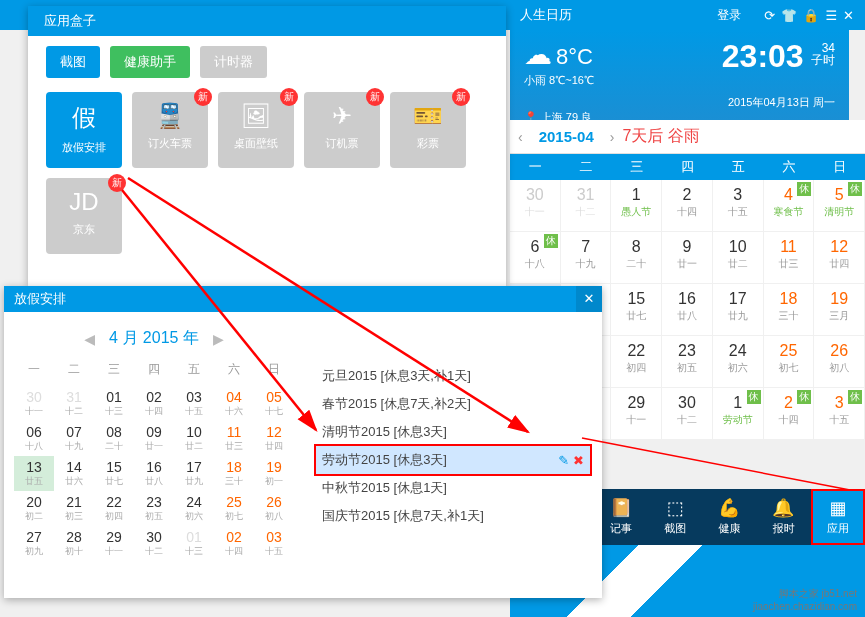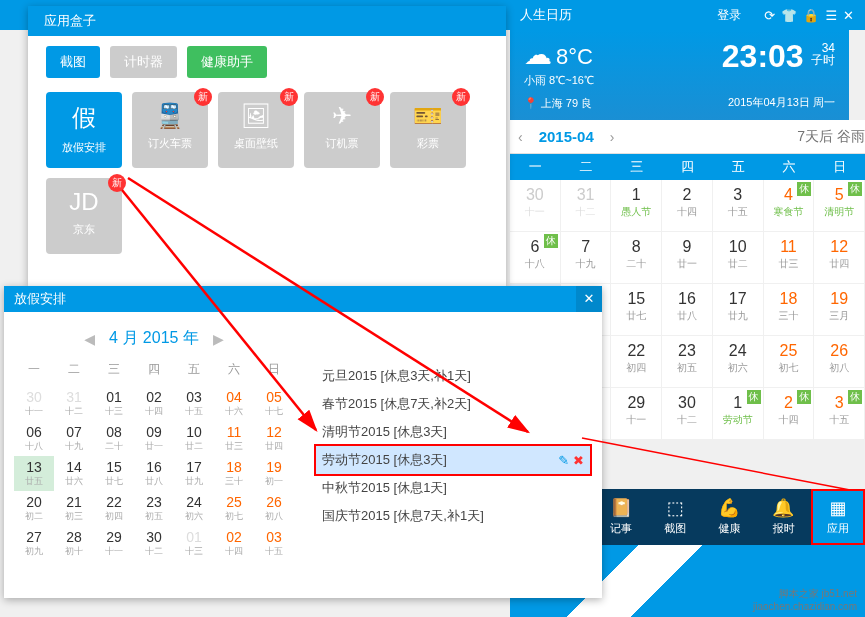--- a/index.html
+++ b/index.html
@@ -6,30 +6,30 @@
 body{width:865px;height:617px;background:#f0f0f0;position:relative;overflow:hidden;font-size:12px}
 .topbar{position:absolute;top:0;left:0;right:0;height:30px;background:#0099e5;color:#fff;display:flex;justify-content:flex-end;align-items:center;padding:0 8px;font-size:12px;z-index:5}
 .topbar .title{position:absolute;left:520px;font-size:13px}
 .topbar .login{margin-right:20px}
 .topbar .icon{margin:0 3px;font-size:13px}
 .weather-panel{position:absolute;top:30px;left:510px;right:16px;height:90px;background:linear-gradient(180deg,#0099e5,#1a8fd4);color:#fff;padding:8px 14px;z-index:4}
 .weather-left{float:left}
 .weather-left .temp{font-size:22px}
 .weather-left .temp .cloud{font-size:28px;margin-right:4px}
 .weather-left .desc{font-size:11px;margin-top:2px}
-.weather-left .loc{font-size:11px;margin-top:8px}
+.weather-left .loc{font-size:11px;margin-top:22px}
 .weather-right{float:right;text-align:right}
 .weather-right .time{font-size:32px;font-weight:700;display:inline-block}
 .weather-right .zi{display:inline-block;font-size:12px;margin-left:4px;line-height:12px;vertical-align:top;margin-top:4px}
 .weather-right .date{font-size:11px;margin-top:20px}
 .weather-right .lunar{font-size:11px;margin-top:14px}
 .cal-header{position:absolute;top:120px;left:510px;right:0;height:34px;background:#fff;border-bottom:1px solid #e0e0e0;display:flex;align-items:center;z-index:4}
 .cal-header .nav{color:#999;padding:0 8px;font-size:14px}
 .cal-header .month{color:#0099e5;font-size:15px;font-weight:bold;padding:0 8px}
-.cal-header .guyu{flex:1;text-align:right;color:#737373;font-size:14px}
+.cal-header .guyu{flex:1;text-align:left;color:#ef4444;font-size:16px}
 .cal-dow{position:absolute;top:154px;left:510px;right:0;height:26px;background:#0099e5;color:#fff;display:flex;z-index:4}
 .cal-dow div{flex:1;text-align:center;line-height:26px;font-size:13px}
 .cal-grid{position:absolute;top:180px;left:510px;right:0;background:#fff;z-index:4}
 .cal-row{display:flex;height:52px}
 .cal-cell{flex:1;text-align:center;padding-top:6px;border-right:1px solid #f0f0f0;border-bottom:1px solid #f0f0f0;position:relative}
 .cal-cell .d{font-size:16px;color:#333}
 .cal-cell .l{font-size:10px;color:#999;margin-top:1px}
 .cal-cell.dim .d{color:#ccc}
 .cal-cell.dim .l{color:#ddd}
 .cal-cell.weekend .d{color:#f60}
@@ -292,22 +292,22 @@
     <div class="tb"><span class="ti">🔔</span>报时</div>
     <div class="tb active"><span class="ti">▦</span>应用</div>
   </div>
 
 <div class="bg-swoosh"></div>
 
 <div class="appbox">
   <div class="appbox-title">应用盒子</div>
   <div class="appbox-btns" id="appbox-btns">
       <div class="ab-btn blue">截图</div>
+      <div class="ab-btn green">健康助手</div>
       <div class="ab-btn gray">计时器</div>
-      <div class="ab-btn green">健康助手</div>
     </div>
   <div class="appbox-grid" id="appbox-grid">
       <div class="app-item active">
         <span class="ai">假</span>
         <div class="al">放假安排</div>
       </div>
       <div class="app-item">
         <span class="new">新</span>
         <span class="ai">🚆</span>
         <div class="al">订火车票</div>

